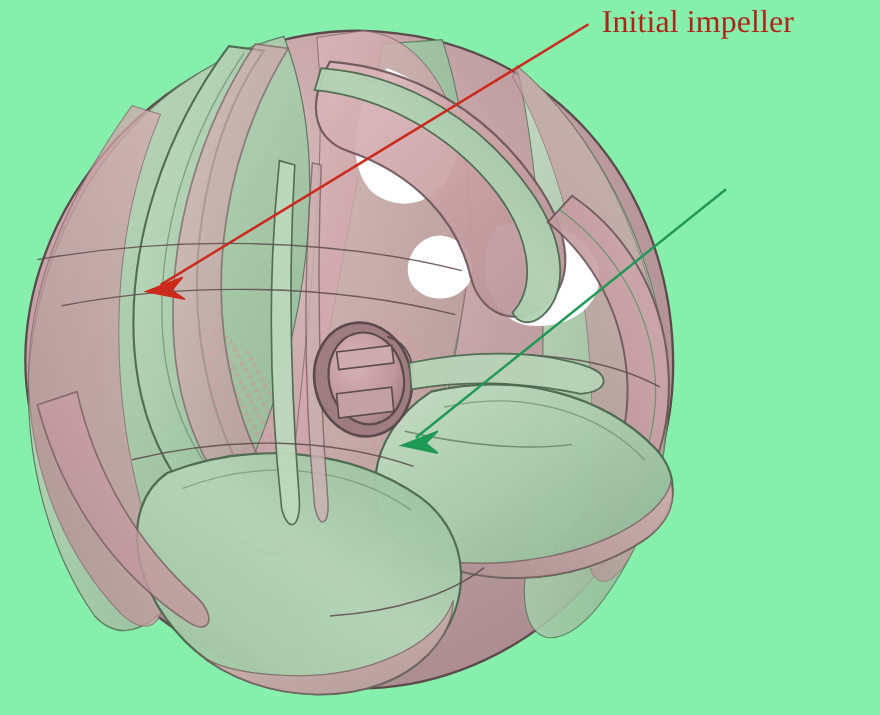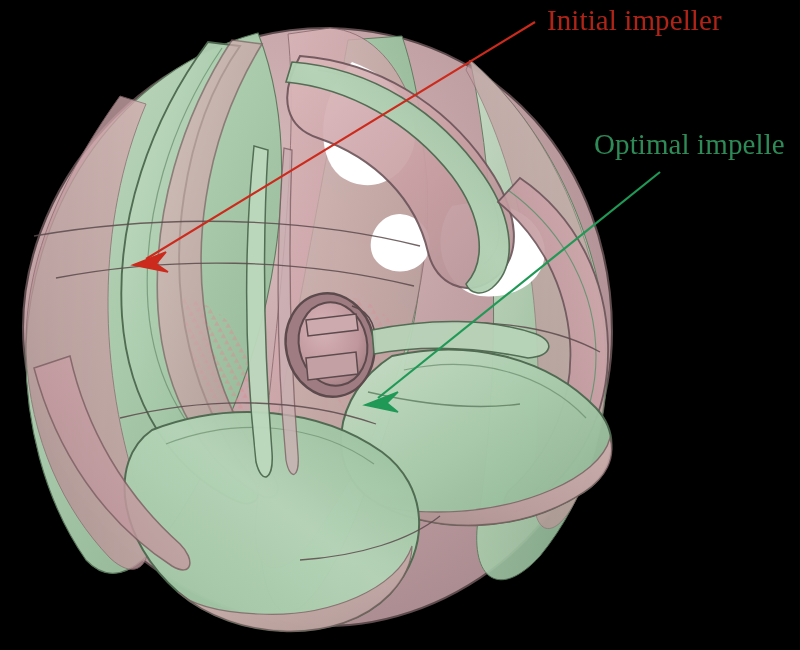--- a/index.html
+++ b/index.html
@@ -1,18 +1,18 @@
 <!DOCTYPE html>
 <html><head>
 <meta charset="utf-8">
 <style>
   html,body{margin:0;padding:0;background:#ffffff;}
   body{width:800px;height:650px;overflow:hidden;
        font-family:"Liberation Serif","DejaVu Serif",serif;}
-  #stage{position:relative;width:800px;height:650px;background:#000000;}
+  #stage{position:relative;width:800px;height:650px;background:#86efac;}
   #render{position:absolute;left:0;top:0;width:800px;height:650px;}
   .anno-label{position:absolute;white-space:nowrap;font-size:29px;
               font-family:"Liberation Serif","DejaVu Serif",serif;
               letter-spacing:0.1px;}
   #lbl-initial{left:547px;top:4px;color:#b02418;}
   #lbl-optimal{left:594px;top:128px;color:#2e8b57;}
 </style>
 </head>
 <body>
 
@@ -206,15 +206,14 @@
     </g>
 
     <g>
       <line x1="660" y1="172" x2="378" y2="398" stroke="#1f9955" stroke-width="2.2"></line>
       <path d="M365 405 L 398 392 L 387 403 L 398 412 Z" fill="#1f9955" stroke="#1f9955" stroke-width="1.6"></path>
     </g>
   </svg>
 
   <div class="anno-label" id="lbl-initial">Initial impeller</div>
 
-  <div class="anno-label" id="lbl-optimal">Optimal impelle</div>
 
 </div>
 
 </body></html>

